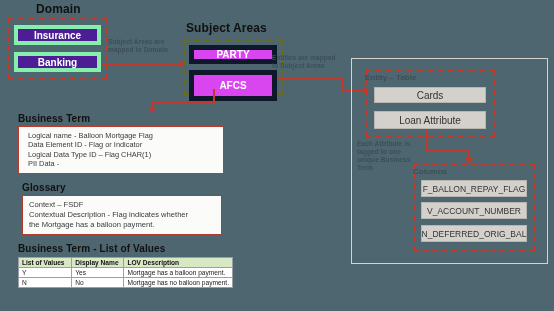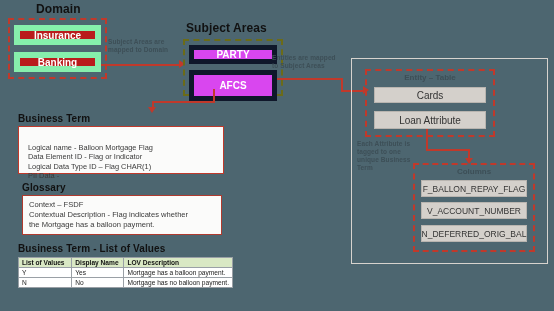--- a/index.html
+++ b/index.html
@@ -14,52 +14,52 @@
   
   .hdr{
     position:absolute;color:#111;font-weight:bold;
     font-size:11px;letter-spacing:.1px;white-space:nowrap;
   }
   .dashbox{
     position:absolute;border:2px dashed #c0392b;box-sizing:border-box;
   }
   .dashbox.olive{border-color:#6b6b18;}
   .redbox{
-    position:absolute;background:#b91c1c;border:6px solid #86efac;
+    position:absolute;background:#4c1d95;border:4px solid #86efac;
     box-sizing:border-box;color:#fff;font-weight:bold;font-size:10px;
     display:flex;align-items:center;justify-content:center;white-space:nowrap;
   }
   .greenbox{
     position:absolute;background:#d946ef;border:5px solid #0f172a;
     box-sizing:border-box;color:#fff;font-weight:bold;font-size:10px;
     display:flex;align-items:center;justify-content:center;white-space:nowrap;
   }
   .greybox{
     position:absolute;background:#d4d0cb;border:1px solid #b9b5b0;
     box-sizing:border-box;color:#333;font-size:10px;
     display:flex;align-items:center;justify-content:center;white-space:nowrap;
   }
   .note{
     position:absolute;color:#3d4f57;font-weight:bold;font-size:6.5px;
     line-height:8px;letter-spacing:.1px;
   }
   .panel-title{
     position:absolute;color:#3d4f57;font-weight:bold;font-size:8px;
-    text-align:center;white-space:nowrap;
+    text-align:left;white-space:nowrap;
   }
 
   
   .card{
     position:absolute;background:#fbfbfa;box-sizing:border-box;
     border:1px solid #c0392b;
   }
   .card .line{
     color:#3a3a3a;font-size:7.4px;line-height:9.4px;white-space:nowrap;
   }
-  .card.bt{padding:16px 0 2px 9px;}
+  .card.bt{padding:4px 0 2px 9px;}
   .card.gl{padding:4px 6px 14px 6px;border-color:#b03a2e;}
   .card.gl .line{font-size:7.6px;line-height:9.8px;}
 
   
   .lov{
     position:absolute;border-collapse:collapse;background:#fff;
     border:1px solid #9aa0a6;
   }
   .lov td,.lov th{
     border:1px solid #9aa0a6;font-size:6.6px;

